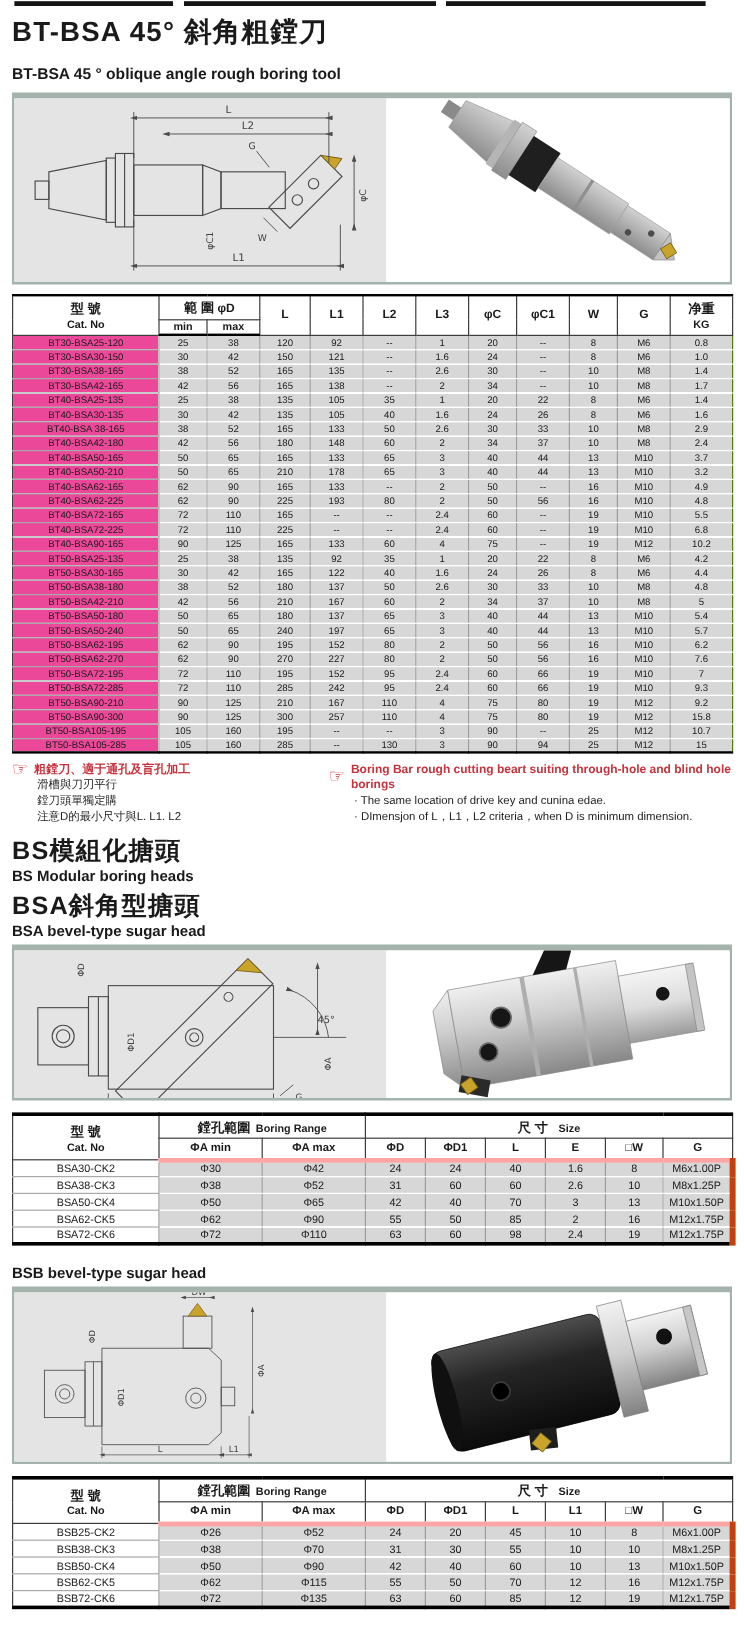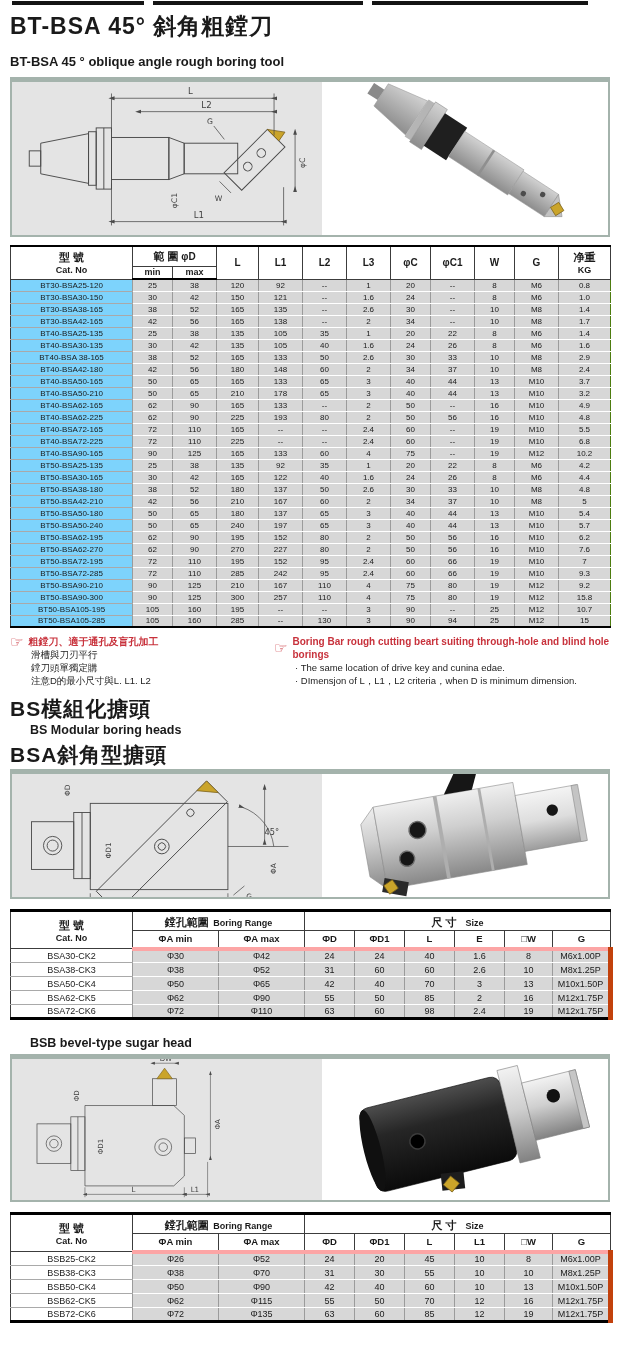--- a/index.html
+++ b/index.html
@@ -19,33 +19,33 @@
   table.spec { border-collapse:collapse; width:600px; table-layout:fixed; }
   table.spec th, table.spec td { border:1px solid #3c3c3c; text-align:center; vertical-align:middle; overflow:hidden; white-space:nowrap; }
   table.spec thead th { background:#fff; font-weight:bold; }
 
   table.main { border-top:2px solid #000; border-bottom:2px solid #000; margin-top:8px; }
   table.main thead tr.h1 th { height:20px; font-size:10px; }
   table.main thead tr.h2 th { height:13px; font-size:9px; border-bottom:2px solid #000; }
   table.main thead .zh { font-size:11px; }
   table.main thead .en { font-size:9px; font-weight:bold; }
   table.main tbody td { height:12px; font-size:8px; background:#d7d7d7; border-top:1px solid #fff; border-bottom:1px solid #fff; border-left:1px solid #9b9b9b; border-right:1px solid #9b9b9b; }
-  table.main tbody td:first-child { background:#7dd3fc; border-top:1px solid #a9a9a9; border-bottom:1px solid #a9a9a9; border-left:1px solid #3c3c3c; }
+  table.main tbody td:first-child { background:#ec4899; border-top:1px solid #a9a9a9; border-bottom:1px solid #a9a9a9; border-left:1px solid #3c3c3c; }
   table.main tbody td:last-child { border-right:1px solid #4d7c0f; }
 
   .notes { display:flex; margin-top:7px; }
   .note-col { font-size:9.5px; line-height:13px; }
   .note-col.zh { width:44%; }
   .note-col.en { width:56%; }
   .note-title { color:#c8323c; font-weight:bold; font-size:10px; display:flex; align-items:center; gap:5px; }
   .hand { color:#c8323c; font-size:15px; line-height:10px; }
   .note-line { color:#222; padding-left:21px; }
 
   .sec-zh { font-size:21px; font-weight:bold; letter-spacing:1px; }
-  .sec-en { font-size:12.5px; font-weight:bold; margin-bottom:4px;margin-left:20px; }
+  .sec-en { font-size:12.5px; font-weight:bold; margin-bottom:4px; }
 
   table.sub { border-top:3px solid #000; border-bottom:3px solid #000; }
   table.sub thead tr.h1 th { height:20px; }
   table.sub thead tr.h2 th { height:18px; font-size:9.5px; border-bottom:4px solid #fca5a5; }
   table.sub thead .zh { font-size:11px; }
   table.sub thead .en { font-size:9px; font-weight:bold; }
   table.sub thead .mix { font-size:9px; }
   table.sub tbody td { height:14px; font-size:9px; background:#d7d7d7; border-top:1px solid #fff; border-bottom:1px solid #fff; border-left:1px solid #9b9b9b; border-right:1px solid #9b9b9b; }
   table.sub tbody td:first-child { background:#fff; border-top:1px solid #a9a9a9; border-bottom:1px solid #a9a9a9; border-left:1px solid #3c3c3c; }
   table.sub tbody td:last-child { border-right:5px solid #c2410c; }
@@ -600,20 +600,21 @@
       </div>
       <div class="note-line">· The same location of drive key and cunina edae.</div>
       <div class="note-line">· DImensjon of L，L1，L2 criteria，when D is minimum dimension.</div>
     </div>
   </div>
 
   <div style="margin-top:8px;">
     <div class="sec-zh">BS模組化搪頭</div>
     <div class="sec-en">BS Modular boring heads</div>
     <div class="sec-zh">BSA斜角型搪頭</div>
+    <div class="sec-en">BSA bevel-type sugar head</div>
   </div>
 
   <div class="figure-panel" style="height:130px;">
     <div class="fig-left">
       <svg viewBox="0 0 300 126">
         <defs>
             <marker id="ar2" markerWidth="8" markerHeight="8" refX="4" refY="4" orient="auto">
               <path d="M0,4 L8,1.5 L8,6.5 z" fill="#4a4a4a"></path>
             </marker>
           </defs>

